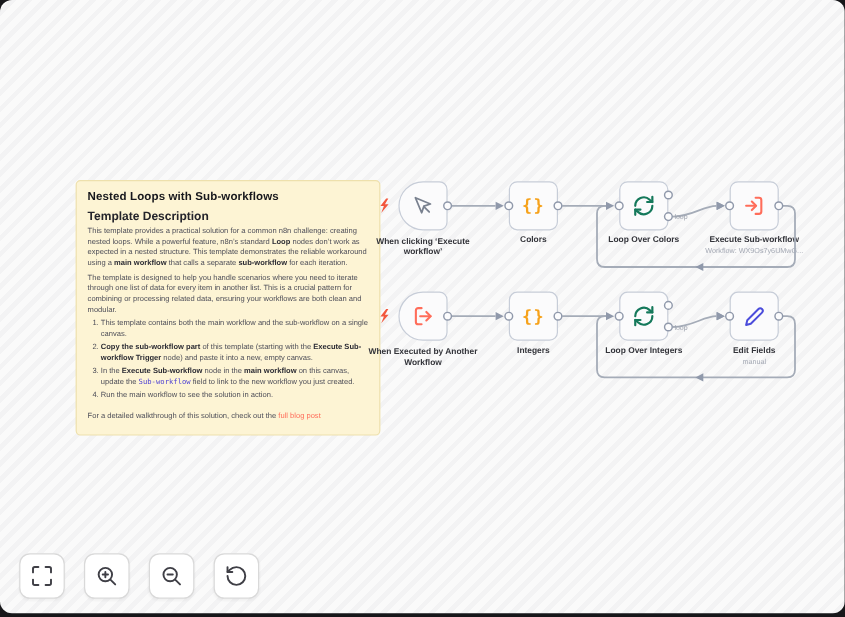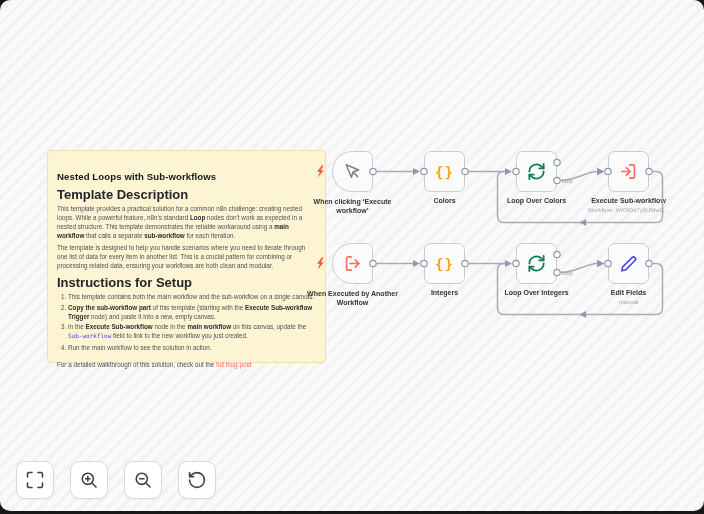--- a/index.html
+++ b/index.html
@@ -9,26 +9,26 @@
     font-family:"Liberation Sans", sans-serif;
     position:relative;
   }
   .canvas {
     position:absolute; left:0; top:0; width:704px; height:511px;
     border-radius:10px; overflow:hidden;
     background:repeating-linear-gradient(135deg,#fafafa 0 5.5px,#f3f3f4 5.5px 9.5px);
   }
   
   .sticky {
-    position:absolute; left:47px; top:150px; width:279px; height:213px;
+    position:absolute; left:63px; top:150px; width:254px; height:213px;
     background:#fdf4d4; border:1px solid #eee0ac; border-radius:4px;
-    padding:20px 9px; box-sizing:border-box; z-index:1;
+    padding:8px 9px; box-sizing:border-box; z-index:1;
   }
   .sticky h1 { font-size:9.6px; margin:0 0 5px; color:#17171c; font-weight:bold; letter-spacing:.1px; }
-  .sticky h2 { font-size:13px; margin:5px 0 2px; color:#24242b; font-weight:bold; }
+  .sticky h2 { font-size:10px; margin:5px 0 2px; color:#24242b; font-weight:bold; }
   .sticky p  { font-size:6.3px; line-height:1.45; margin:0 0 2px; color:#4e4e58; }
   .sticky ol { margin:1px 0 0; padding-left:11px; font-size:6.3px; line-height:1.45; color:#4e4e58; }
   .sticky li { margin-bottom:1.5px; }
   .sticky .footer { margin-top:8px; }
   .seg-b    { font-weight:bold; color:#2b2b33; }
   .seg-code { font-family:"DejaVu Sans Mono", monospace; font-size:6px; color:#4f43d4; }
   .seg-link { color:#ff6d5a; cursor:pointer; }
   
   .node {
     position:absolute; width:41px; height:41px; box-sizing:border-box;
@@ -61,21 +61,20 @@
 </head>
 <body>
 
 <div class="canvas">
 
   <div class="sticky">
     <h1>Nested Loops with Sub-workflows</h1>
     <h2>Template Description</h2>
     <p><span>This template provides a practical solution for a common n8n challenge: creating nested loops. While a powerful feature, n8n’s standard </span><span class="seg-b">Loop</span><span> nodes don’t work as expected in a nested structure. This template demonstrates the reliable workaround using a </span><span class="seg-b">main workflow</span><span> that calls a separate </span><span class="seg-b">sub-workflow</span><span> for each iteration.</span></p>
     <p><span>The template is designed to help you handle scenarios where you need to iterate through one list of data for every item in another list. This is a crucial pattern for combining or processing related data, ensuring your workflows are both clean and modular.</span></p>
-    <h2>Instructions for Setup</h2>
     <ol>
       <li><span>This template contains both the main workflow and the sub-workflow on a single canvas.</span></li>
       <li><span class="seg-b">Copy the sub-workflow part</span><span> of this template (starting with the </span><span class="seg-b">Execute Sub-workflow Trigger</span><span> node) and paste it into a new, empty canvas.</span></li>
       <li><span>In the </span><span class="seg-b">Execute Sub-workflow</span><span> node in the </span><span class="seg-b">main workflow</span><span> on this canvas, update the </span><span class="seg-code">Sub-workflow</span><span> field to link to the new workflow you just created.</span></li>
       <li><span>Run the main workflow to see the solution in action.</span></li>
     </ol>
     <p class="footer"><span>For a detailed walkthrough of this solution, check out the </span><span class="seg-link">full blog post</span></p>
   </div>
 
   <div class="node trigger" style="left:332px;top:151px;">

